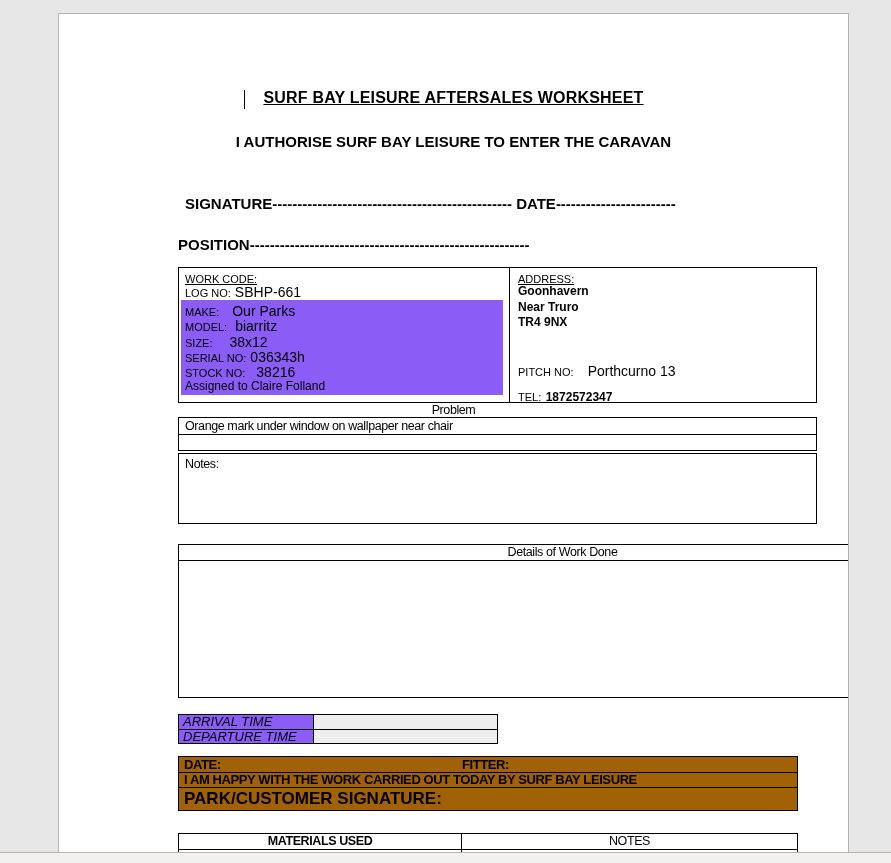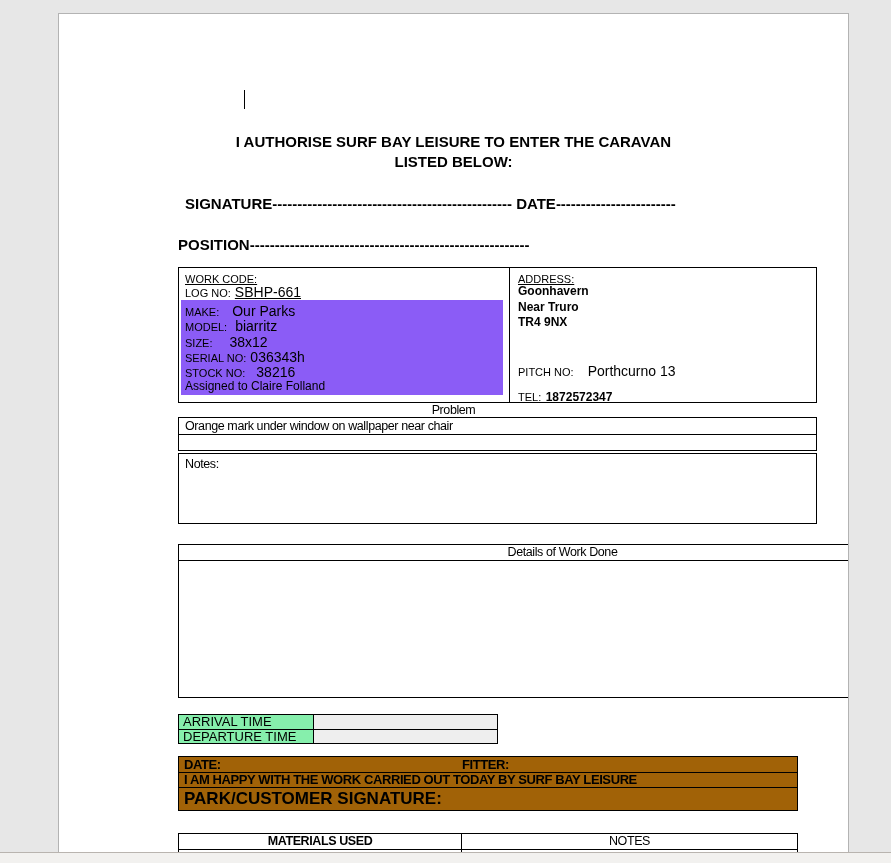--- a/index.html
+++ b/index.html
@@ -46,21 +46,21 @@
   .wb-right { flex:1; border-left:1px solid #000; padding:3px 0 0 8px; position:relative; }
   .lab { font-size:11px; }
   .val { font-size:14px; }
   .wline-sm { line-height:13px; height:13px;text-decoration:underline; }
   .wline    { line-height:15px; height:15px; }
   .wgray {
     background:#8b5cf6; margin:1px 0 0 -4px; padding:3px 0 2px 4px; width:322px;
   }
   .wgray .wline { line-height:15.3px; height:15.3px; }
   .assigned { font-size:12px; line-height:13px; padding-top:1px; }
-  .m-log    { margin-left:4px;text-decoration:underline; }
+  .m-log    { margin-left:4px; }
   .m-make   { margin-left:13px; }
   .m-model  { margin-left:8px;text-align:center; }
   .m-size   { margin-left:17px; }
   .m-serial { margin-left:4px; }
   .m-stock  { margin-left:11px; }
   .addr { font-size:12px; font-weight:bold; line-height:15.5px; }
   .pitch { position:absolute; left:8px; top:94px; }
   .m-pitch { margin-left:14px; }
   .tel { position:absolute; left:8px; top:119px; }
   .telval { font-size:12px; font-weight:bold; }
@@ -81,21 +81,21 @@
 
   
   .details-table { position:absolute; left:119px; top:530px; width:769px; border:1px solid #000; }
   .d-head { height:16px; line-height:15px; text-align:center; font-size:12.5px; border-bottom:1px solid #000; }
   .d-body { height:136px; background:#fff; }
 
   
   .times-table { position:absolute; left:119px; top:700px; width:320px; border:1px solid #000; }
   .t-row { display:flex; height:14px; }
   .t-row + .t-row { border-top:1px solid #000; }
-  .t-lab { width:134px; font-size:13px; line-height:13px; padding-left:4px; background:#86efac; }
+  .t-lab { width:134px; font-size:13px; line-height:13px; padding-left:4px; background:#8b5cf6;font-style:italic; }
   .t-val { flex:1; background:#eeeeee; border-left:1px solid #000; }
 
   
   .signoff-table { position:absolute; left:119px; top:742px; width:620px; border:1px solid #000; background:#a16207; }
   .s-row1 { height:16px; line-height:15px; font-size:13px; font-weight:bold; position:relative; padding-left:5px; border-bottom:1px solid #000; }
   .fitter { position:absolute; left:283px; top:0; }
   .s-row2 { height:15px; line-height:14px; font-size:13px; font-weight:bold; padding-left:5px; border-bottom:1px solid #000; }
   .s-row3 { height:22px; line-height:21px; font-size:17px; font-weight:bold; padding-left:5px; }
 
   
@@ -107,24 +107,24 @@
   .m-s1 { width:283px; border-right:1px solid #000; }
   .m-s2 { flex:1; }
 </style>
 </head>
 <body>
 
 <div class="page">
 
   <div class="cursor"></div>
 
+  <div class="title">SURF BAY LEISURE AFTERSALES WORKSHEET</div>
 
   <div class="auth">
     <div>I AUTHORISE SURF BAY LEISURE TO ENTER THE CARAVAN</div>
-    <div>LISTED BELOW:</div>
   </div>
 
   <div class="sigline">SIGNATURE------------------------------------------------ DATE------------------------</div>
   <div class="posline">POSITION--------------------------------------------------------</div>
 
   <div class="workbox">
     <div class="wb-left">
       <div class="wline-sm">
         <span class="lab">WORK CODE:</span>
       </div>

